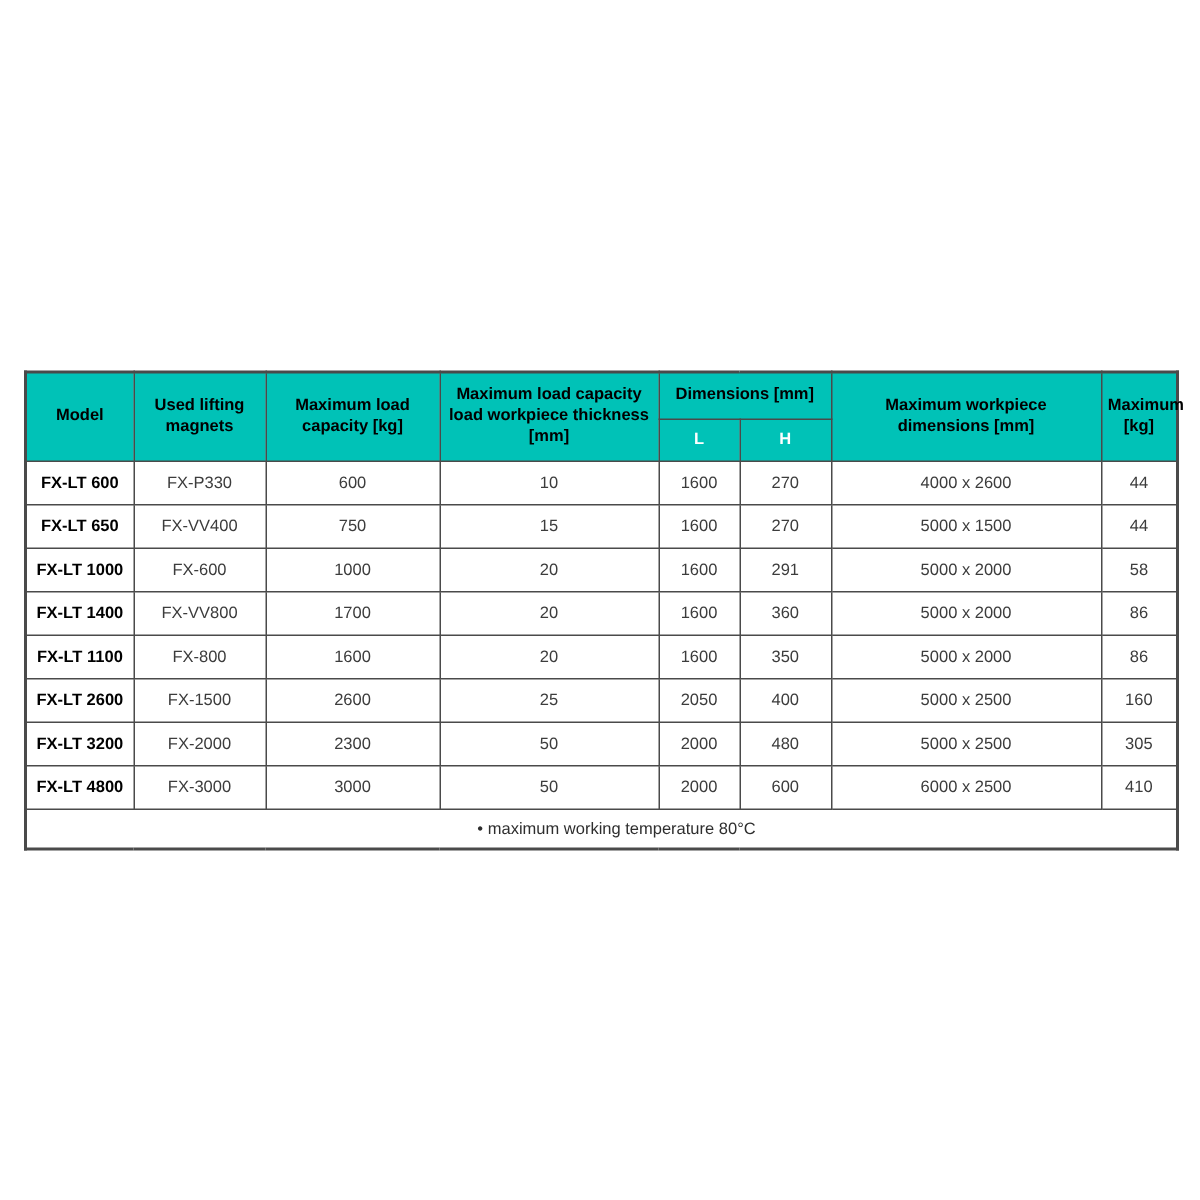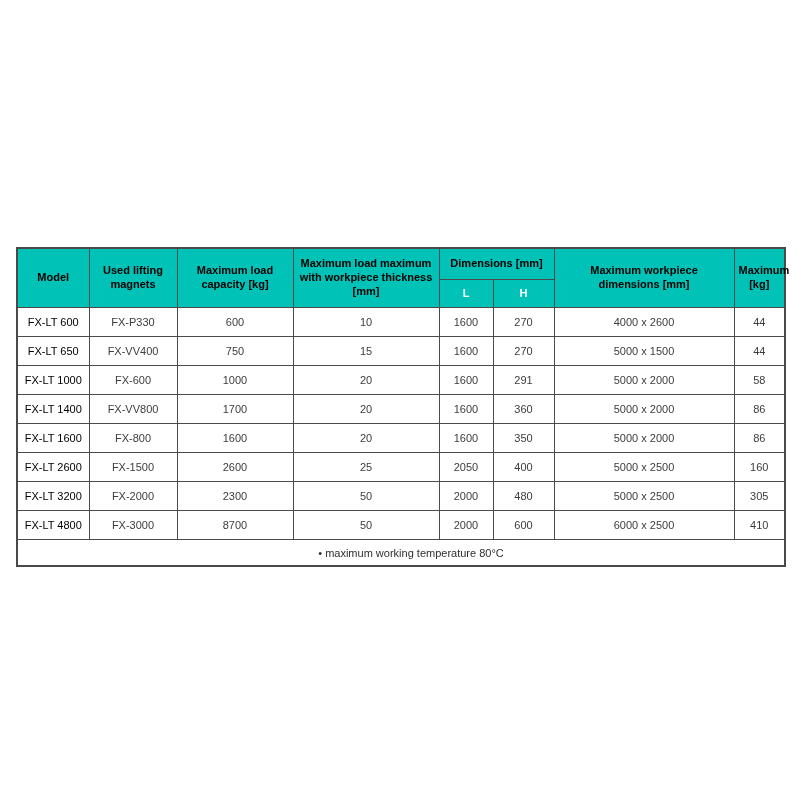--- a/index.html
+++ b/index.html
@@ -47,21 +47,21 @@
   .spec-table td {
     font-size: 11px;
     color: #3c3c3c;
     text-align: center;
     vertical-align: middle;
     height: 26px;
     padding: 1px 4px;
     background: #ffffff;
   }
   .spec-table td.model-cell {
-    font-weight: normal;
+    font-weight: bold;
     color: #000000;
   }
   .spec-table td.footer-cell {
     height: 23px;
     color: #2e2e2e;
     padding-left: 24px;
   }
   
   col.c-model     { width: 72px;  }
   col.c-magnet    { width: 88px;  }
@@ -84,21 +84,21 @@
     <col class="c-dim-l">
       <col class="c-dim-h">
       <col class="c-workpiece">
       <col class="c-weight">
   </colgroup>
   <thead>
     <tr class="head-top">
       <th rowspan="2">Model</th>
       <th rowspan="2">Used lifting magnets</th>
       <th rowspan="2">Maximum load capacity [kg]</th>
-      <th rowspan="2">Maximum load maximum with workpiece thickness [mm]</th>
+      <th rowspan="2">Maximum load capacity load workpiece thickness [mm]</th>
       <th colspan="2">Dimensions [mm]</th>
       <th rowspan="2">Maximum workpiece dimensions [mm]</th>
       <th rowspan="2">Maximum [kg]</th>
     </tr>
     <tr>
       <th class="subhead">L</th>
       <th class="subhead">H</th>
     </tr>
   </thead>
   <tbody>
@@ -136,21 +136,21 @@
       <td class="model-cell">FX-LT 1400</td>
       <td>FX-VV800</td>
       <td>1700</td>
       <td>20</td>
       <td>1600</td>
       <td>360</td>
       <td>5000 x 2000</td>
       <td>86</td>
     </tr>
     <tr>
-      <td class="model-cell">FX-LT 1600</td>
+      <td class="model-cell">FX-LT 1100</td>
       <td>FX-800</td>
       <td>1600</td>
       <td>20</td>
       <td>1600</td>
       <td>350</td>
       <td>5000 x 2000</td>
       <td>86</td>
     </tr>
     <tr>
       <td class="model-cell">FX-LT 2600</td>
@@ -168,21 +168,21 @@
       <td>2300</td>
       <td>50</td>
       <td>2000</td>
       <td>480</td>
       <td>5000 x 2500</td>
       <td>305</td>
     </tr>
     <tr>
       <td class="model-cell">FX-LT 4800</td>
       <td>FX-3000</td>
-      <td>8700</td>
+      <td>3000</td>
       <td>50</td>
       <td>2000</td>
       <td>600</td>
       <td>6000 x 2500</td>
       <td>410</td>
     </tr>
     <tr>
       <td class="footer-cell" colspan="8">• maximum working temperature 80°C</td>
     </tr>
   </tbody>

